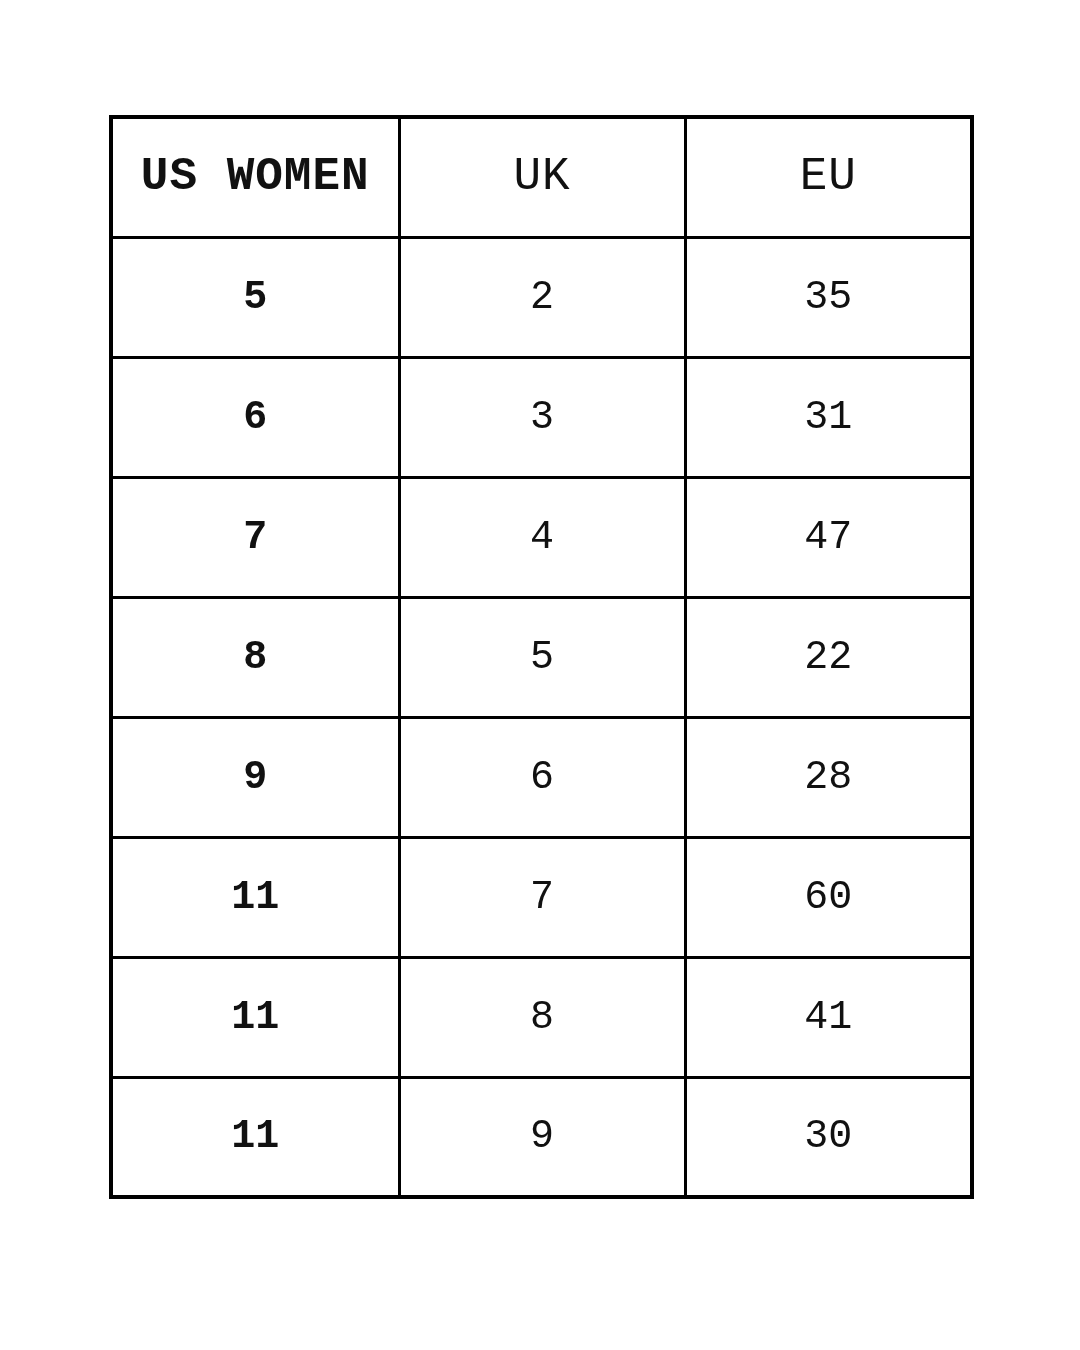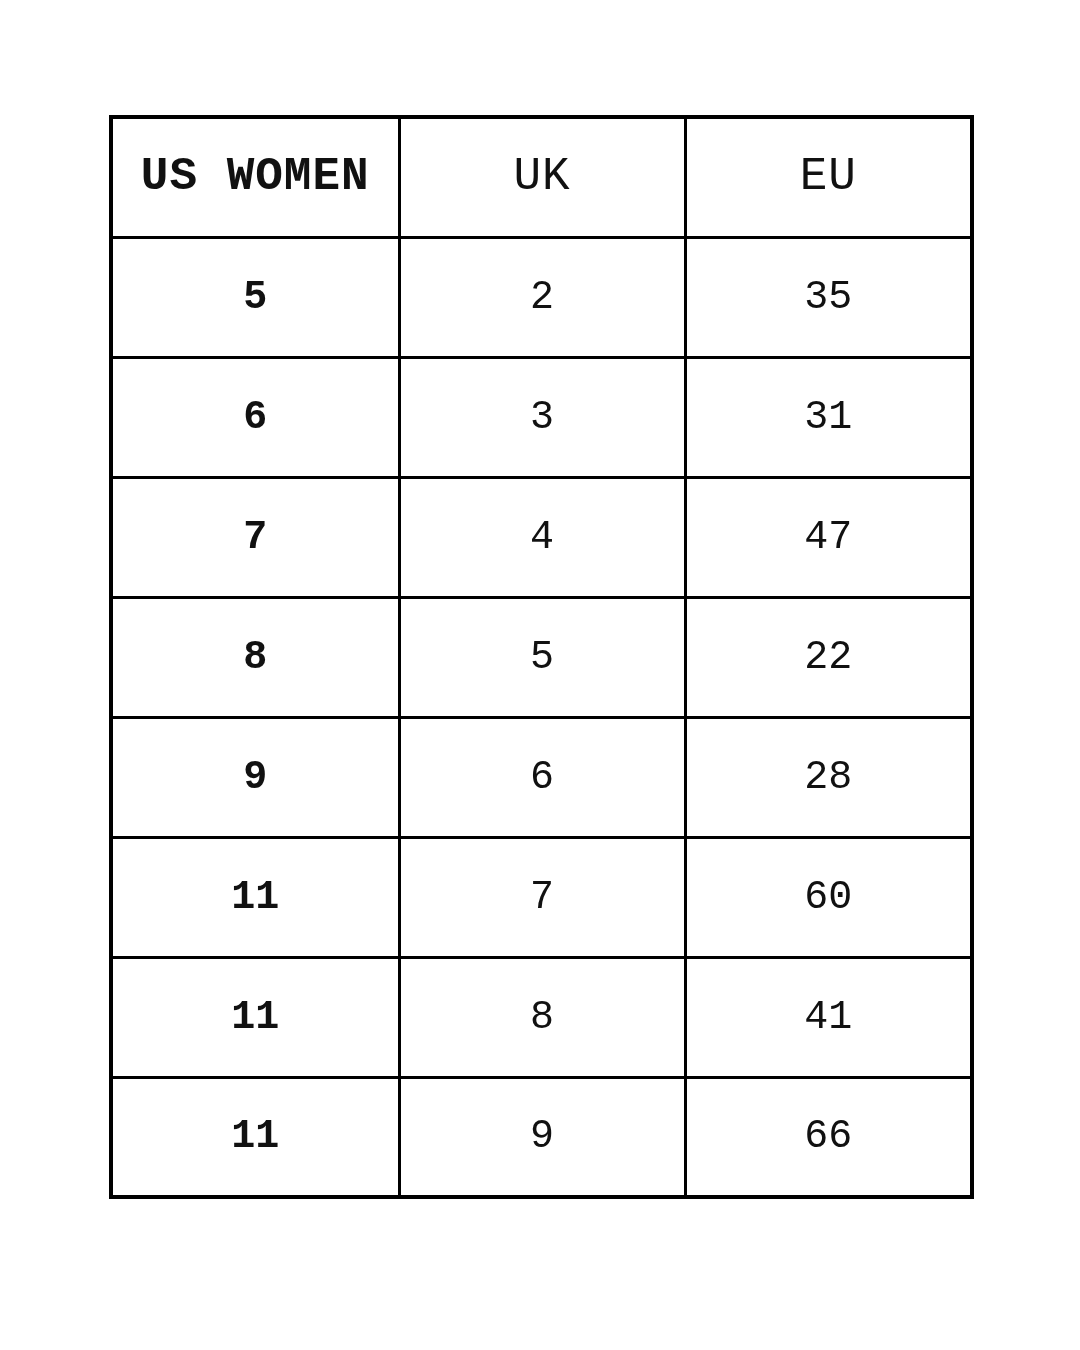--- a/index.html
+++ b/index.html
@@ -102,16 +102,16 @@
       <td class="cell-plain">60</td>
     </tr>
     <tr>
       <td class="cell-us">11</td>
       <td class="cell-plain">8</td>
       <td class="cell-plain">41</td>
     </tr>
     <tr>
       <td class="cell-us">11</td>
       <td class="cell-plain">9</td>
-      <td class="cell-plain">66</td>
+      <td class="cell-plain">30</td>
     </tr>
   </tbody>
 </table>
 
 </body></html>

